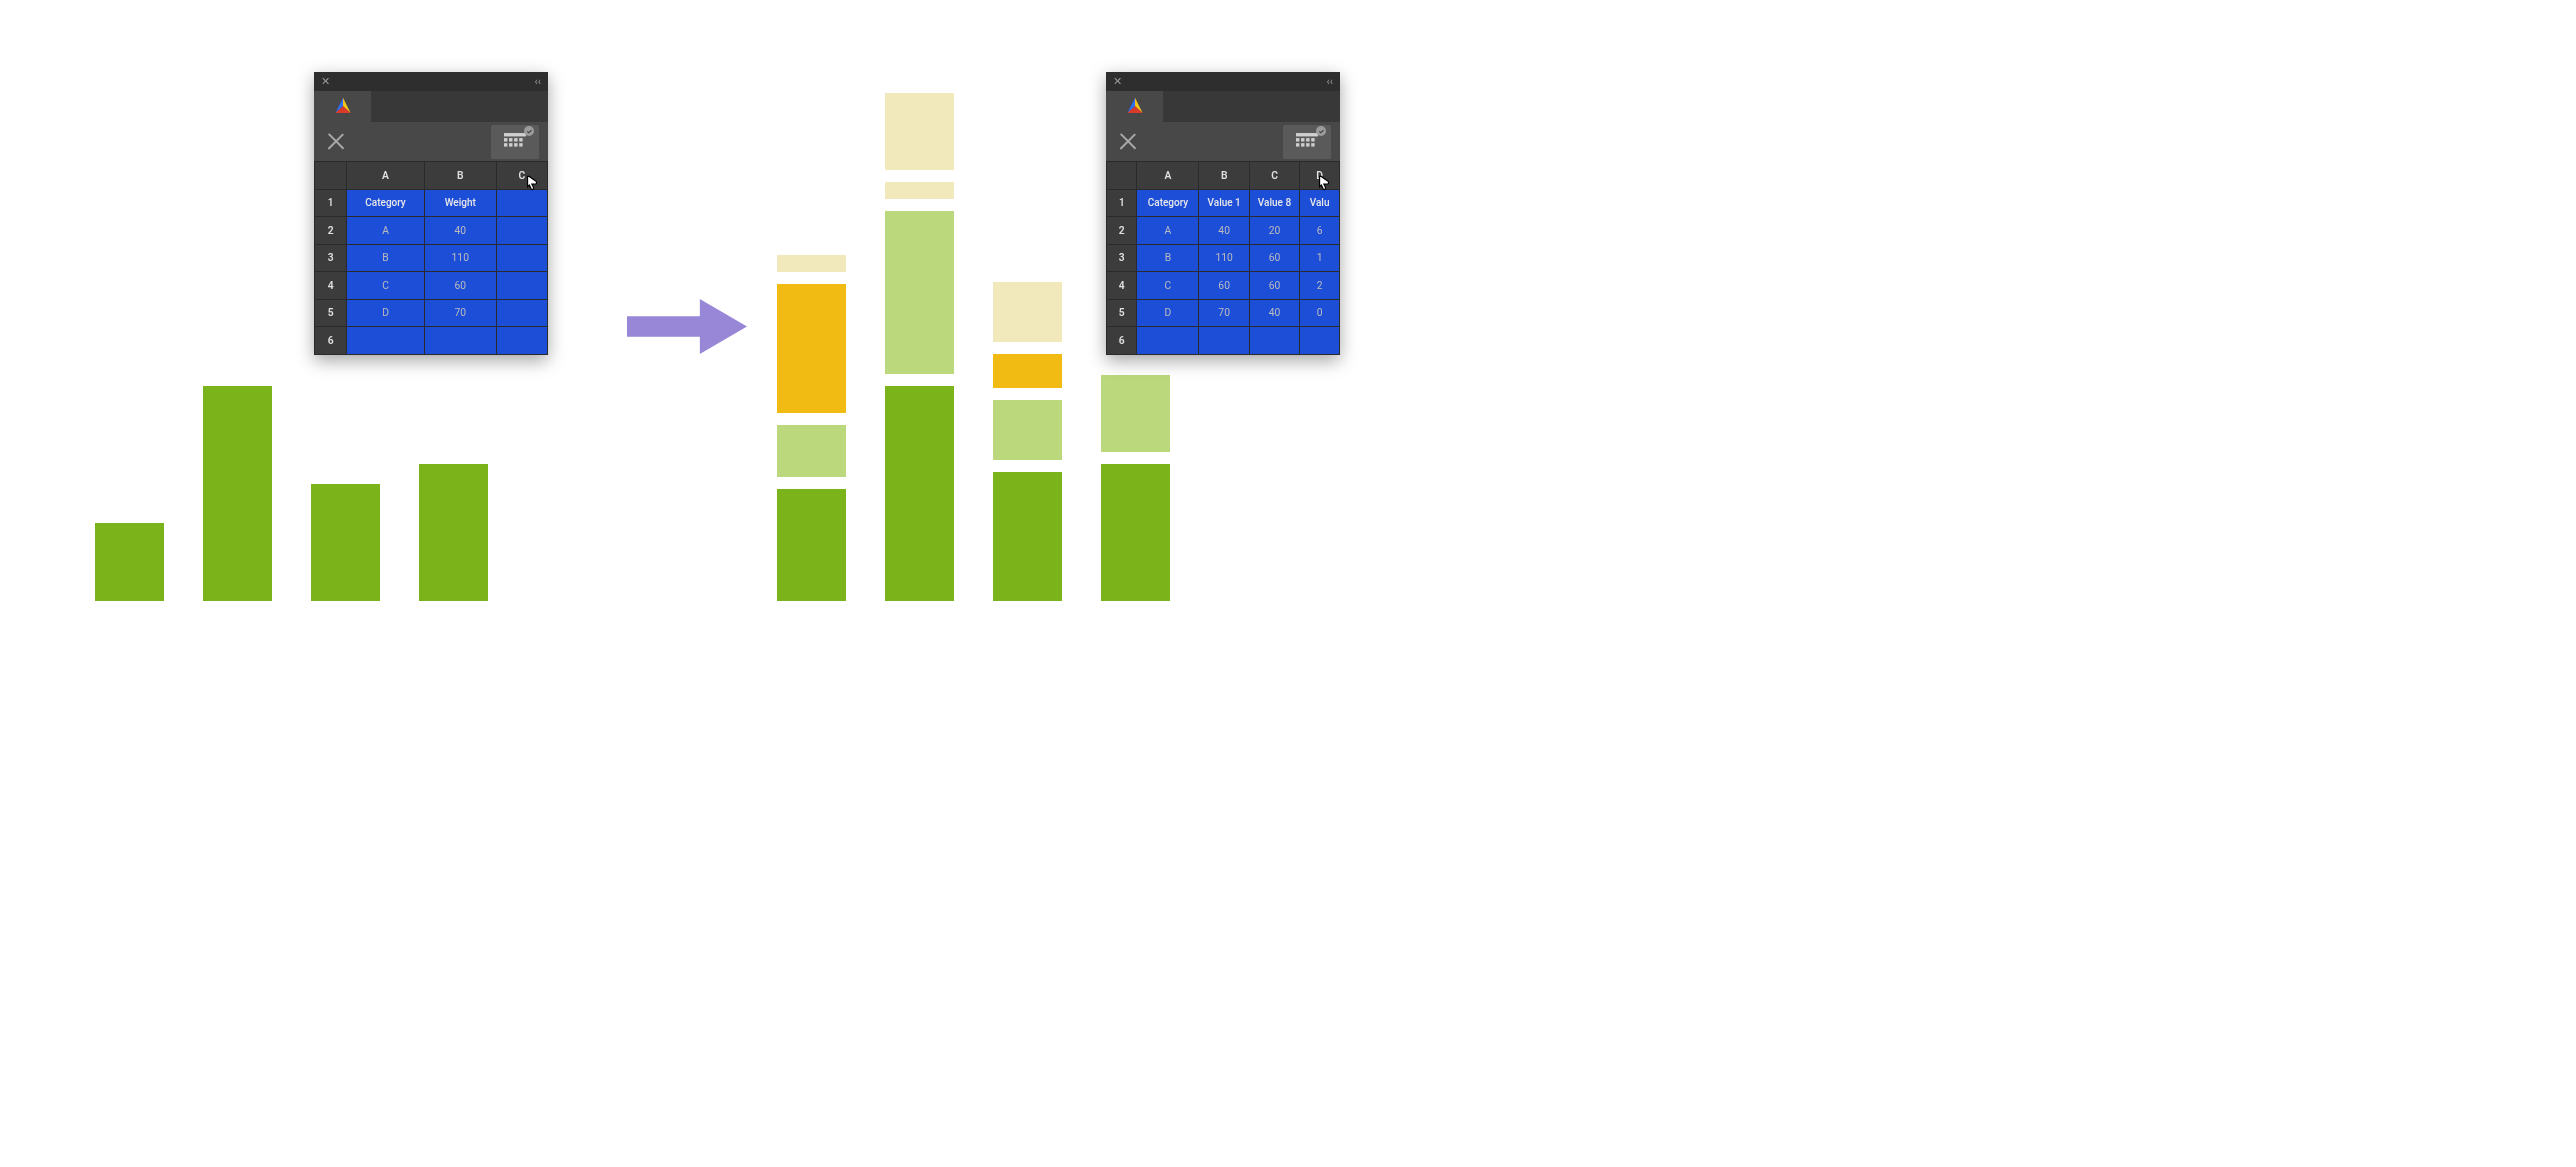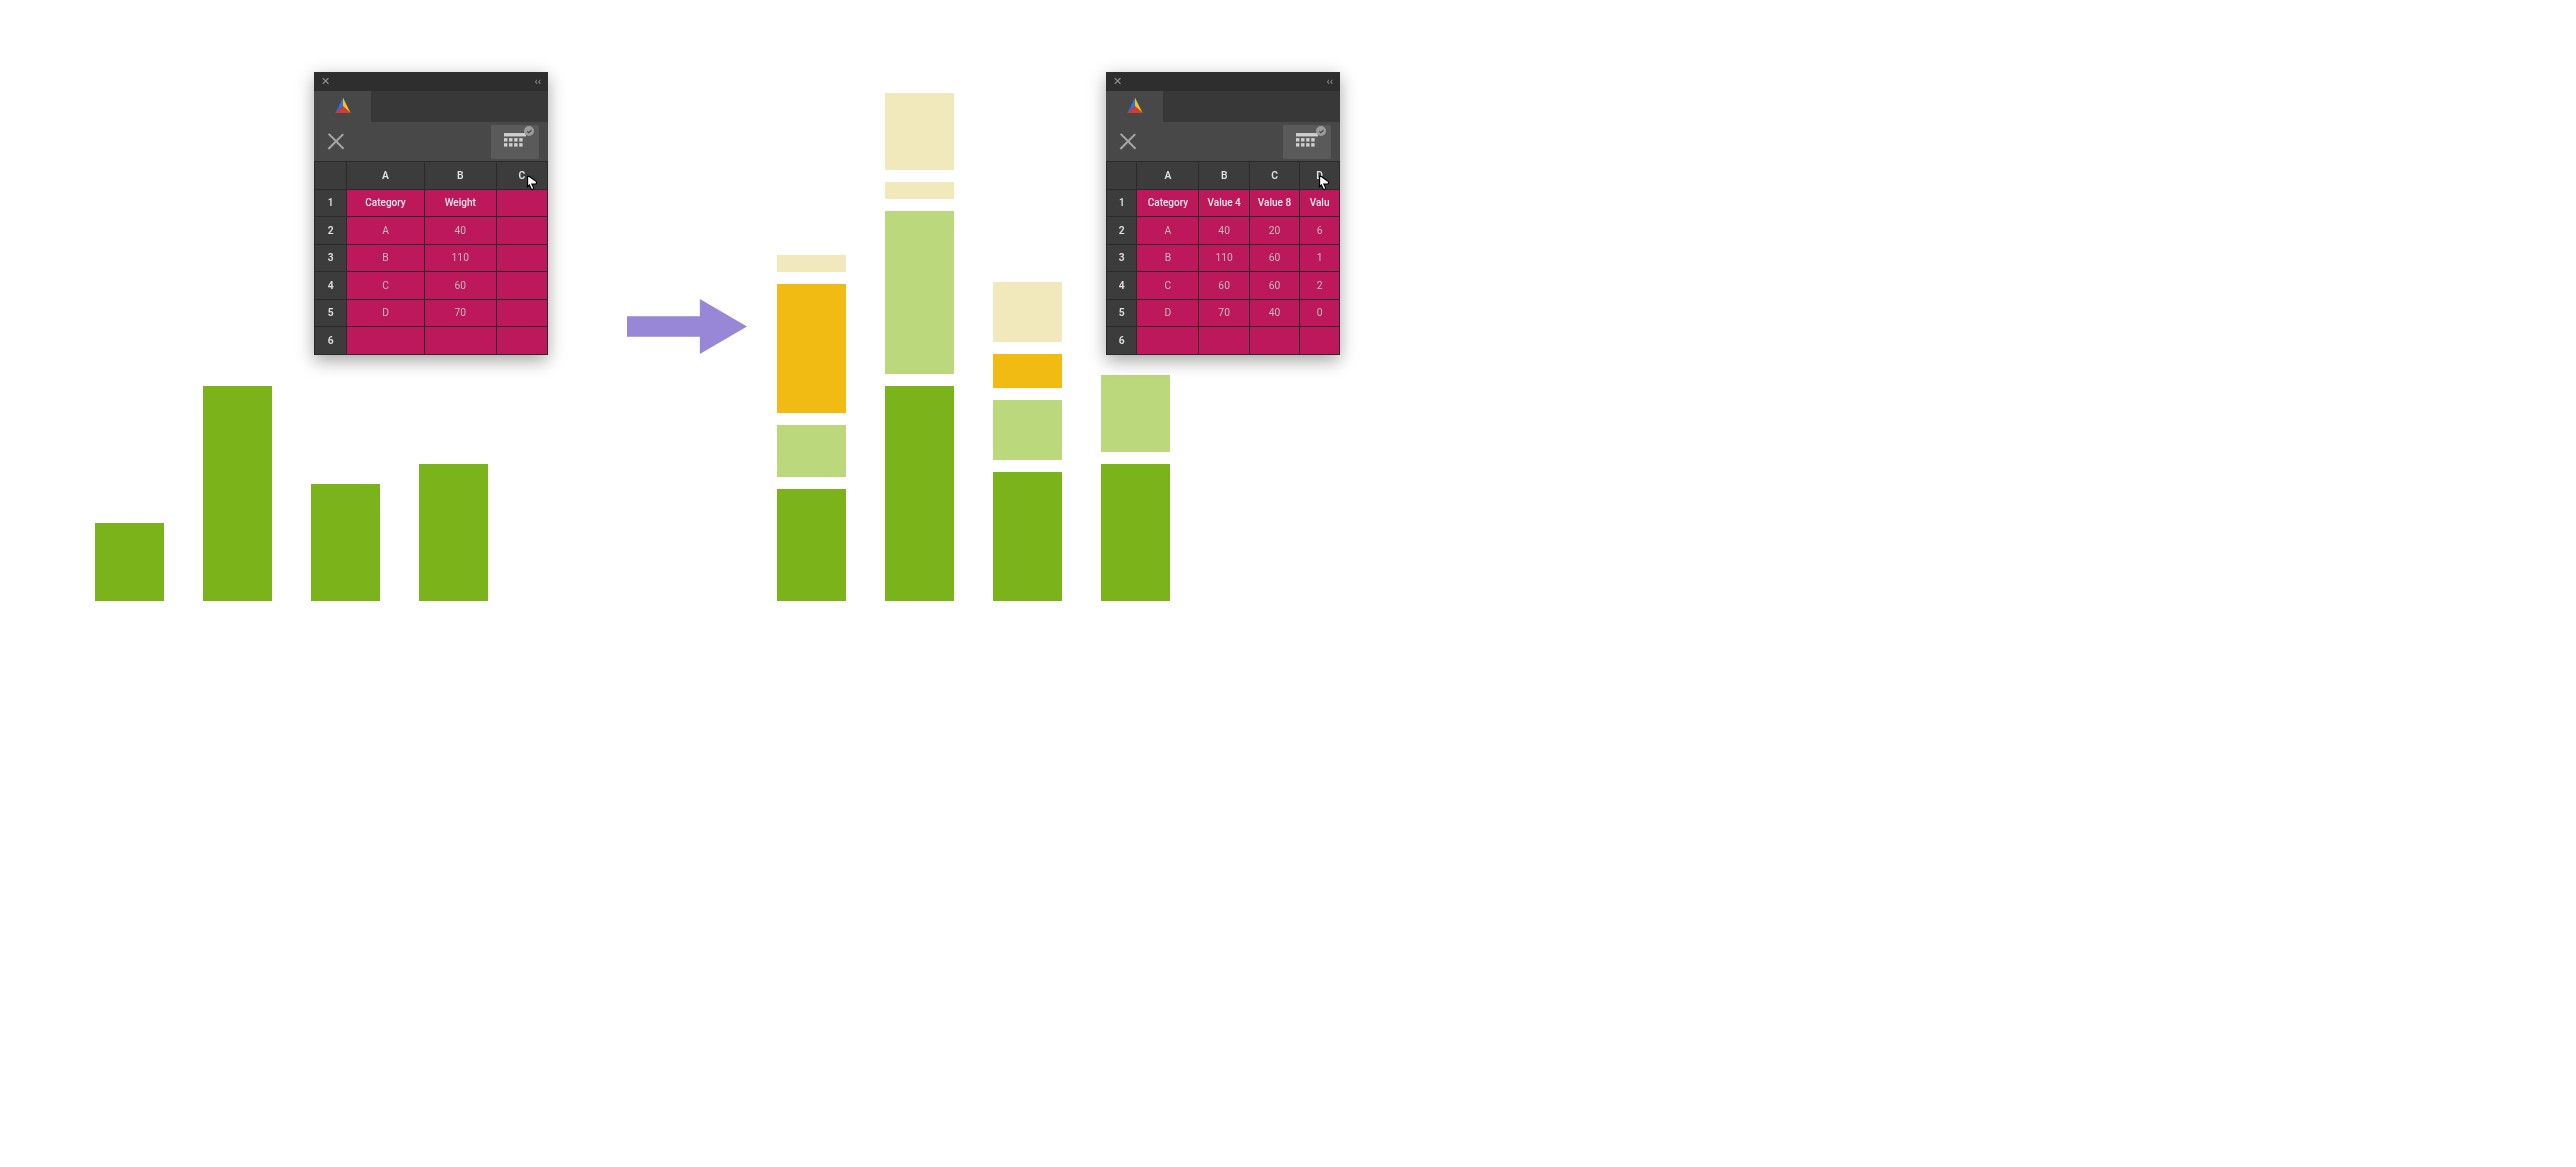--- a/index.html
+++ b/index.html
@@ -177,21 +177,21 @@
       background: #3c3c3c;
       color: #e0e0e0;
       font-weight: 600;
     }
     .tp-table thead th {
       background: #3c3c3c;
       color: #e0e0e0;
       font-weight: 600;
     }
     .tp-table tbody td {
-      background: #be185d;
+      background: #1d4ed8;
     }
     .tp-table tbody tr:first-child td {
       color: #e8e8e8;
       font-weight: 500;
       font-size: 10px;
     }
   </style>
 </head>
 <body>
 
@@ -393,21 +393,21 @@
             <th>A</th>
             <th>B</th>
             <th>C</th>
             <th>D</th>
           </tr>
         </thead>
         <tbody>
           <tr>
             <td class="rownum">1</td>
             <td>Category</td>
-            <td>Value 4</td>
+            <td>Value 1</td>
             <td>Value 8</td>
             <td>Valu</td>
           </tr>
           <tr>
             <td class="rownum">2</td>
             <td>A</td>
             <td>40</td>
             <td>20</td>
             <td>6</td>
           </tr>

